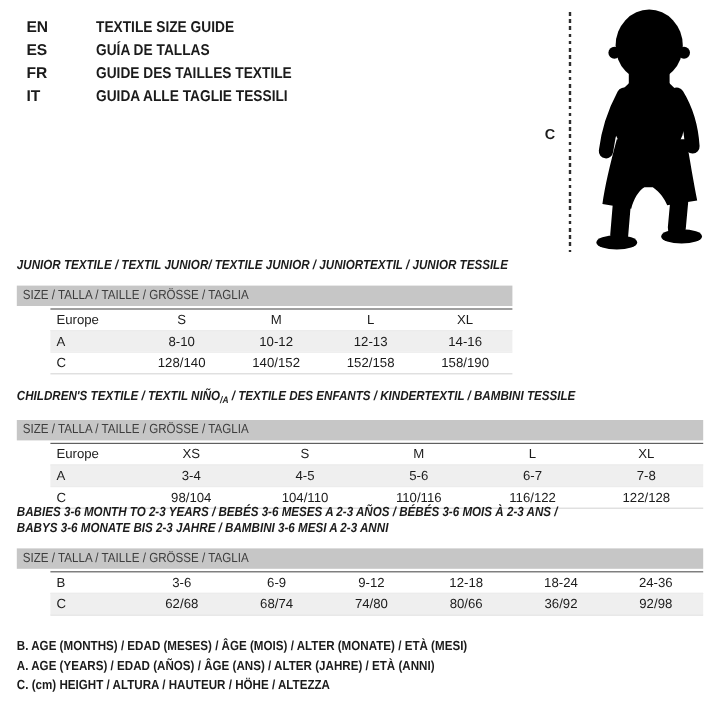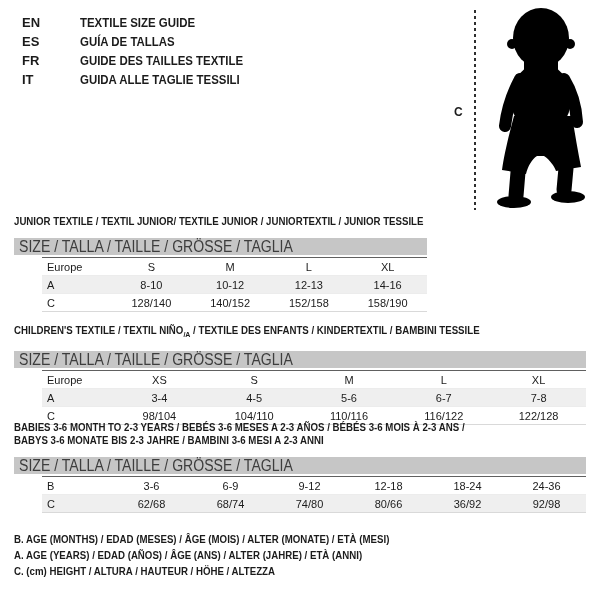--- a/index.html
+++ b/index.html
@@ -20,25 +20,25 @@
   .figure-label{position:absolute;left:4px;top:101px;font-size:12px;font-weight:700;}
   .dash-line{position:absolute;left:24px;top:6px;width:2px;height:200px;
     background:repeating-linear-gradient(to bottom,#2e2e2e 0 3px,transparent 3px 6px);}
   .baby-svg{position:absolute;left:34px;top:0;}
 
   
   .section{position:absolute;left:14px;}
   .sec-junior{top:215px;width:413px;}
   .sec-children{top:324px;width:572px;}
   .sec-babies{top:421px;width:572px;}
-  .tbl-title{margin:0 0 10px 0;font-size:11px;font-weight:700;line-height:13px;}
+  .tbl-title{margin:0 0 10px 0;font-size:11px;font-weight:700;line-height:13px;font-style:italic;}
   .tbl-title .condensed{transform-origin:0 50%;}
   .title-sub{font-size:8px;}
   .size-bar{height:17px;line-height:17px;background:#c6c6c6;color:#3d3d3d;
-    padding-left:5px;font-size:16px;font-weight:400;}
+    padding-left:5px;font-size:11px;font-weight:400;}
   .tbody{margin-top:2px;border-top:1px solid #606060;border-bottom:1px solid #d9d9d9;margin-left:28px;}
   .trow{display:flex;height:17px;align-items:center;font-size:11px;}
   .trow + .trow{border-top:1px solid #ececec;}
   .trow:nth-child(even){background:#efefef;}
   .tlabel{width:65px;flex:0 0 65px;padding-left:5px;}
   .tcell{flex:1;text-align:center;}
 
   
   .notes{position:absolute;left:14px;top:531px;font-size:11px;font-weight:700;}
   .note-line{height:16px;line-height:16px;}

